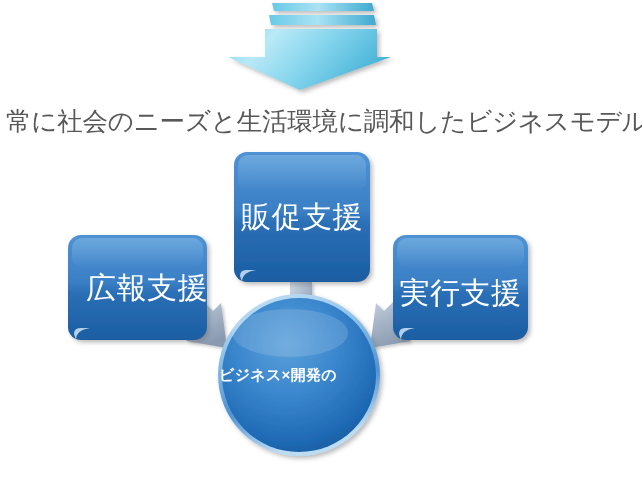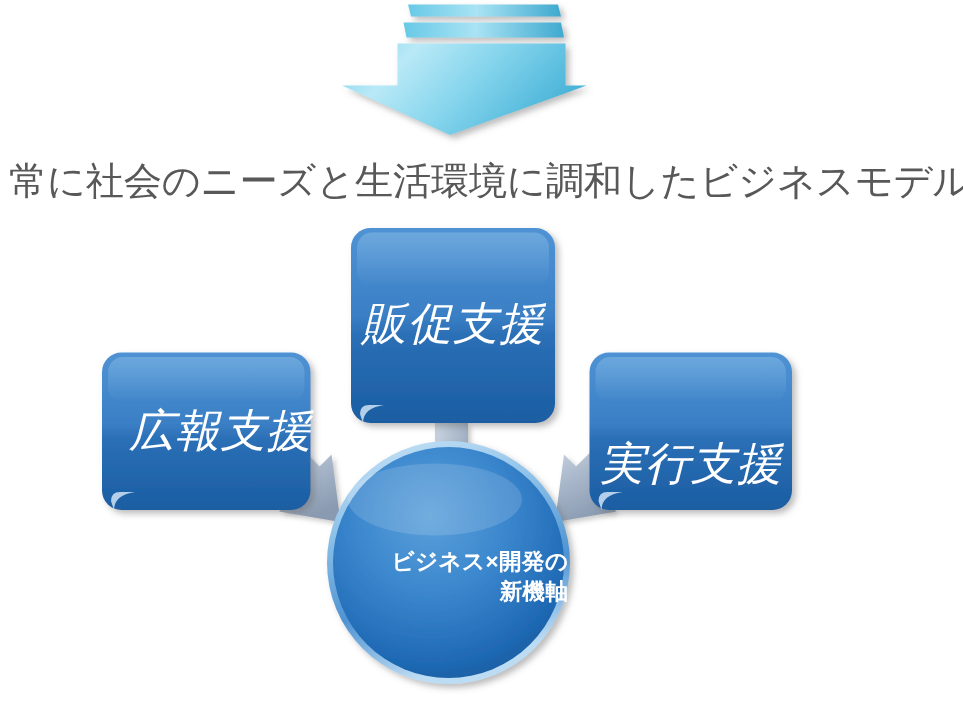--- a/index.html
+++ b/index.html
@@ -42,21 +42,20 @@
   }
 
   
   .node-box {
     position: absolute;
     border-radius: 6px;
     box-sizing: border-box;
     display: flex;
     align-items: center;
     justify-content: center;
-    font-style: italic;
   }
   .node-box .node-label {
     position: relative;
     color: #ffffff;
     font-size: 30px;
     line-height: 34px;
     letter-spacing: 0.5px;
     white-space: nowrap;
     z-index: 3;
   }
@@ -67,32 +66,32 @@
     height: 130px;
   }
   #box-left {
     left: 68px;
     top: 235px;
     width: 158px;
     height: 105px;
   }
   #box-right {
     left: 393px;
-    top: 244px;
+    top: 227px;
     width: 135px;
     height: 131px;
   }
 
   
   .circle-label {
     position: absolute;
     left: 219px;
     top: 365px;
     width: 160px;
-    text-align: right;
+    text-align: left;
     color: #ffffff;
     font-size: 15px;
     line-height: 20px;
     font-weight: bold;
     z-index: 5;
     letter-spacing: 0.3px;
   }
   .circle-label .l2 { display: block; }
 </style>
 </head>
@@ -242,16 +241,15 @@
   <div class="node-box" id="box-left">
     <span class="node-label">広報支援</span>
   </div>
 
   <div class="node-box" id="box-right">
     <span class="node-label">実行支援</span>
   </div>
 
   <div class="circle-label">
     <span class="l1">ビジネス×開発の</span>
-    <span class="l2">新機軸</span>
   </div>
 
 </div>
 
 </body></html>

